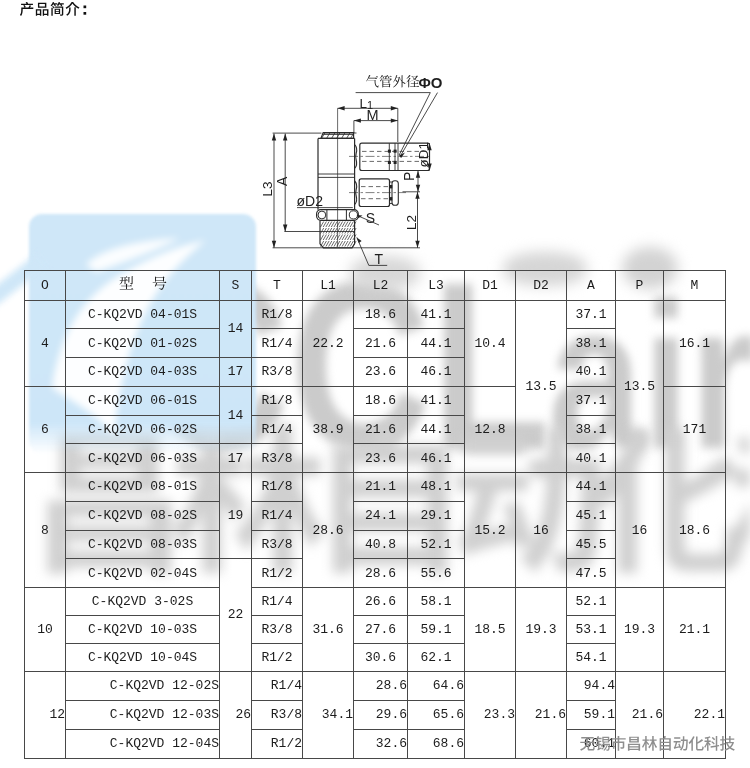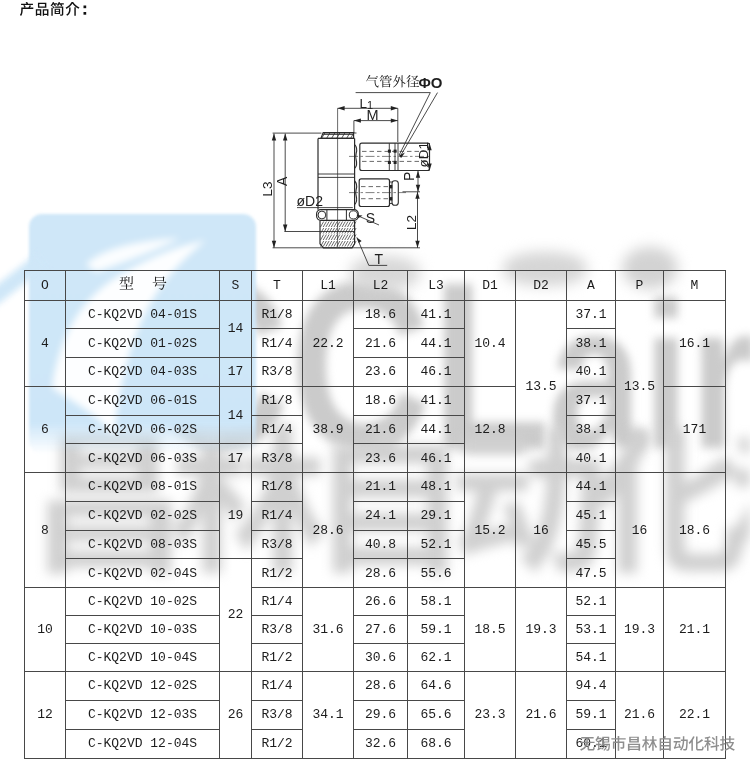--- a/index.html
+++ b/index.html
@@ -3,21 +3,21 @@
 <style>
 html,body{margin:0;padding:0;}
 body{width:750px;height:768px;position:relative;overflow:hidden;background:#fff;
   font-family:"Liberation Sans",sans-serif;}
 #spec{position:absolute;left:24px;top:270px;border-collapse:collapse;table-layout:fixed;
   font-family:"Liberation Mono",monospace;font-size:13px;color:#1c1c1c;}
 #spec td{border:1px solid #484848;text-align:center;vertical-align:middle;padding:0;
   height:27.75px;overflow:hidden;white-space:nowrap;}
 #spec tr.hd td{height:28.5px;}
 #spec tr.r11 td,#spec tr.r12 td,#spec tr.r13 td{height:26.9px;}
-#spec tr.r14 td,#spec tr.r15 td,#spec tr.r16 td{height:28.05px;}
+#spec tr.r14 td,#spec tr.r15 td,#spec tr.r16 td{height:28.05px;text-align:right;}
 .wm{position:absolute;pointer-events:none;}
 </style></head>
 <body>
 <svg width="0" height="0" style="position:absolute">
     <defs>
 <path id="g0" d="M681 247C664 298 631 367 603 413H351L425 380C409 341 371 283 338 241L255 276C286 318 320 374 335 413H118V550C118 655 110 801 30 907C51 919 94 955 109 974C199 855 217 675 217 552V505H932V413H700C728 374 758 326 786 281ZM416 58C435 84 456 119 470 149H107V239H908V149H582C568 116 540 68 512 33Z"></path>
 <path id="g1" d="M311 168H690V333H311ZM220 77V424H787V77ZM78 520V964H167V912H351V957H445V520ZM167 821V611H351V821ZM544 520V964H634V912H833V959H928V520ZM634 821V611H833V821Z"></path>
 <path id="g2" d="M99 430V963H191V430ZM147 345C188 383 235 436 256 472L329 420C307 385 258 334 216 298ZM319 493V846H691V493ZM199 32C166 124 107 214 41 273C63 284 100 309 118 324C152 290 187 246 218 196H267C290 237 313 286 323 318L405 284C396 260 380 227 362 196H496V118H260C270 97 279 76 287 55ZM596 34C572 119 526 201 469 255C492 267 530 292 547 307C575 278 601 240 625 197H688C717 239 745 288 758 322L839 285C829 260 810 228 790 197H939V119H662C671 98 679 76 685 54ZM606 700V775H399V700ZM399 564H606V634H399ZM352 337V421H811V857C811 872 806 876 790 876C776 877 721 877 671 875C683 897 695 933 699 957C775 957 826 956 860 943C894 929 903 906 903 858V337Z"></path>
 <path id="g3" d="M496 131C582 268 751 412 911 495C928 467 950 434 973 410C812 341 645 200 542 34H441C368 172 208 334 31 423C51 443 78 478 90 501C260 408 418 262 496 131ZM624 394V963H722V394ZM273 399V530C273 649 254 791 72 897C97 912 133 944 150 965C349 845 370 674 370 532V399Z"></path>
 <path id="g4" d="M509 523V821C509 924 539 955 654 955C677 955 802 955 826 955C929 955 957 911 969 746C942 739 899 723 878 706C872 840 865 862 819 862C790 862 687 862 665 862C616 862 608 855 608 821V523ZM111 101V191H436C435 262 433 329 427 392H49V482H416C382 666 292 806 35 885C58 905 84 941 96 966C380 871 477 701 512 482H953V392H523C529 328 531 261 532 191H896V101Z"></path>
@@ -300,21 +300,21 @@
         <td rowspan="4">28.6</td>
         <td>21.1</td>
         <td>48.1</td>
         <td rowspan="4">15.2</td>
         <td rowspan="4">16</td>
         <td>44.1</td>
         <td rowspan="4">16</td>
         <td rowspan="4">18.6</td>
       </tr>
 <tr class="r8">
-        <td>C-KQ2VD 02-02S</td>
+        <td>C-KQ2VD 08-02S</td>
         <td>R1/4</td>
         <td>24.1</td>
         <td>29.1</td>
         <td>45.1</td>
       </tr>
 <tr class="r9">
         <td>C-KQ2VD 08-03S</td>
         <td>R3/8</td>
         <td>40.8</td>
         <td>52.1</td>
@@ -324,21 +324,21 @@
         <td>C-KQ2VD 02-04S</td>
         <td rowspan="4">22</td>
         <td>R1/2</td>
         <td>28.6</td>
         <td>55.6</td>
         <td>47.5</td>
       </tr>
 
 <tr class="r11">
         <td rowspan="3">10</td>
-        <td>C-KQ2VD 10-02S</td>
+        <td>C-KQ2VD 3-02S</td>
         <td>R1/4</td>
         <td rowspan="3">31.6</td>
         <td>26.6</td>
         <td>58.1</td>
         <td rowspan="3">18.5</td>
         <td rowspan="3">19.3</td>
         <td>52.1</td>
         <td rowspan="3">19.3</td>
         <td rowspan="3">21.1</td>
       </tr>

